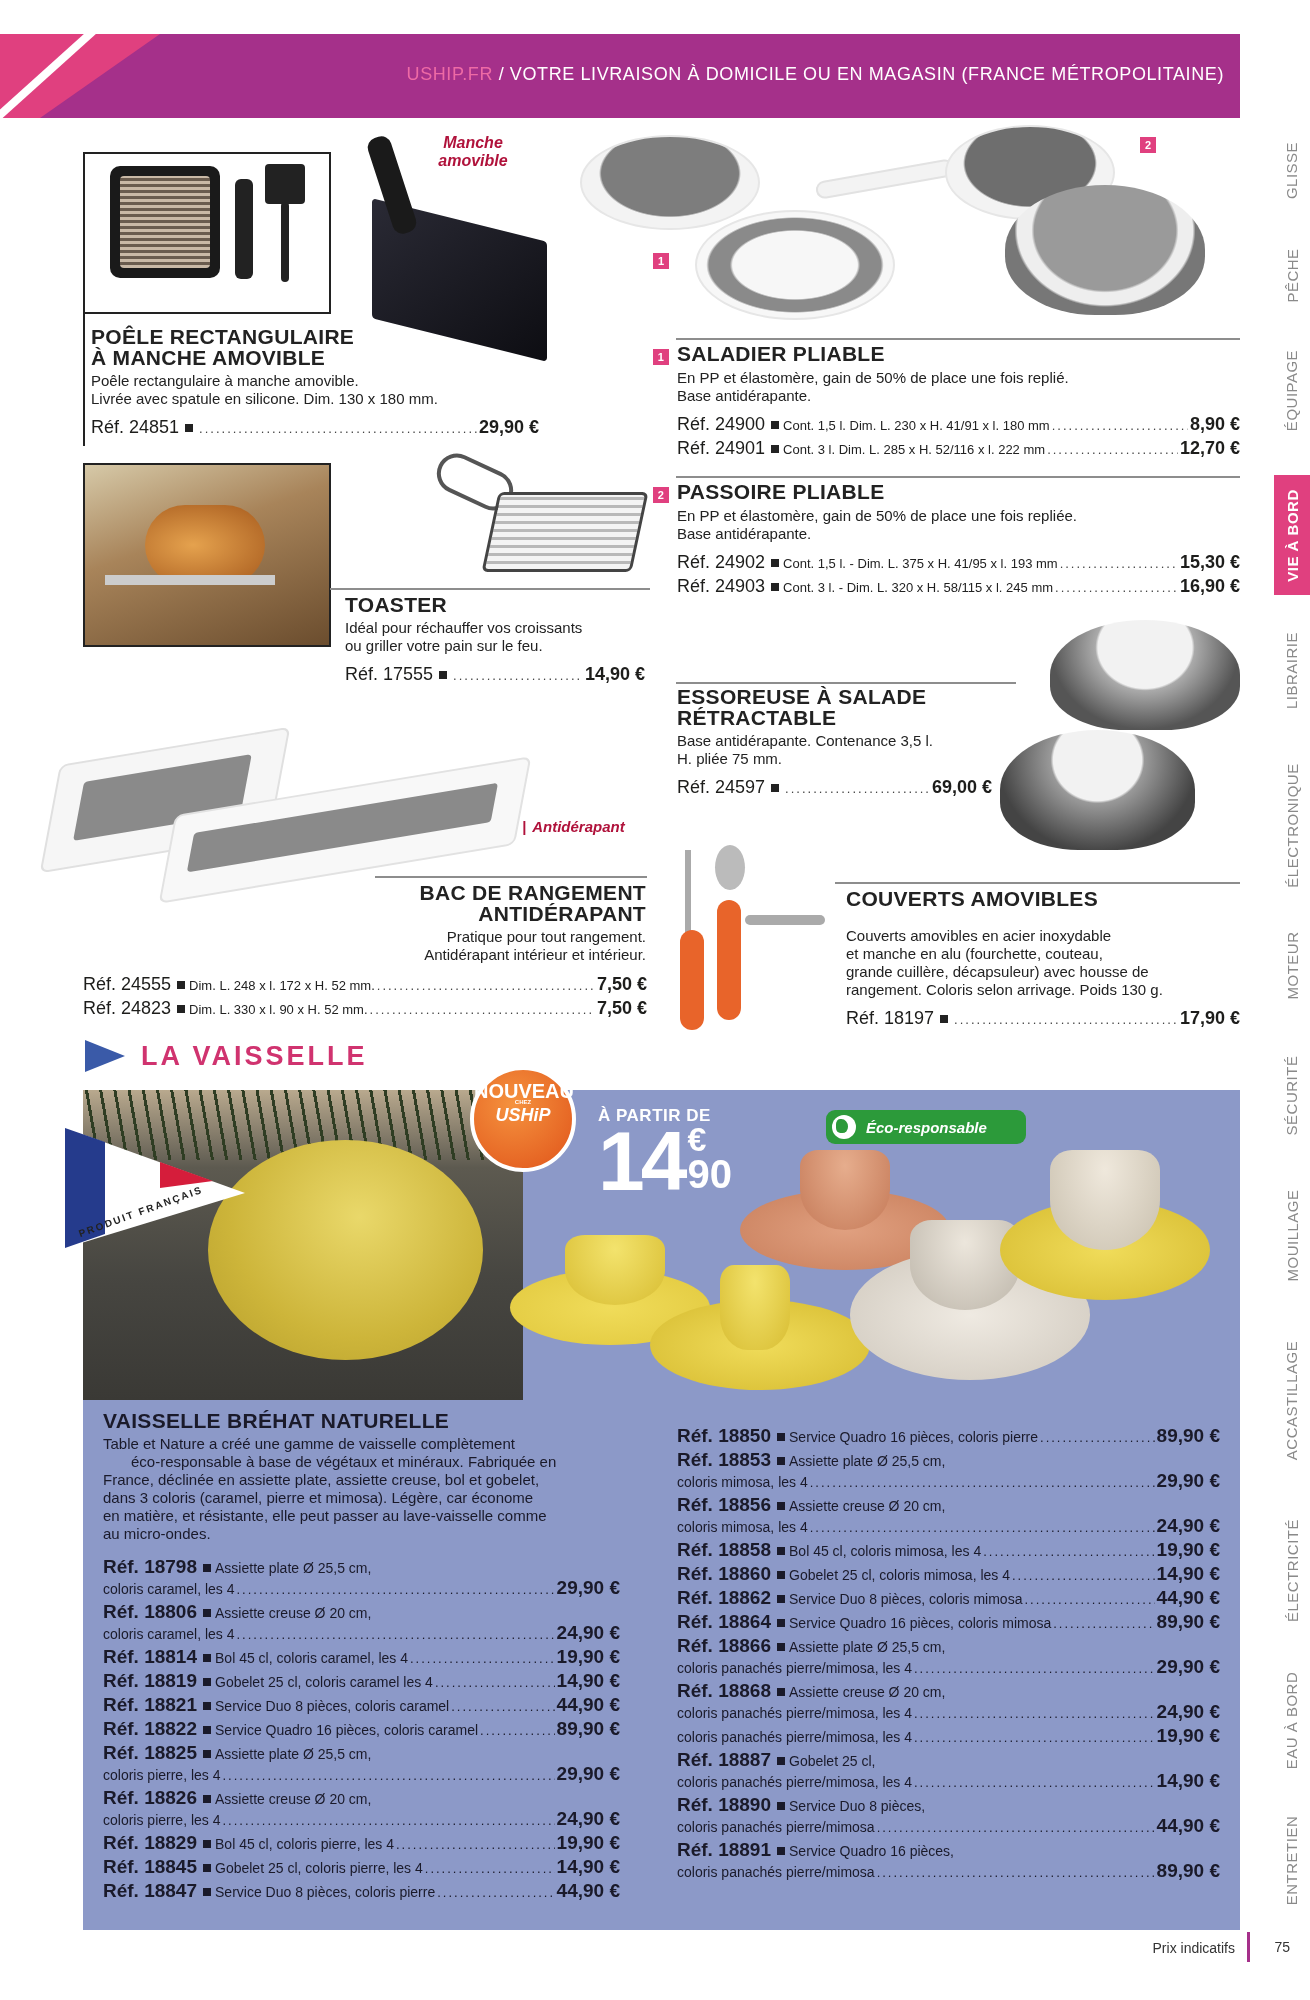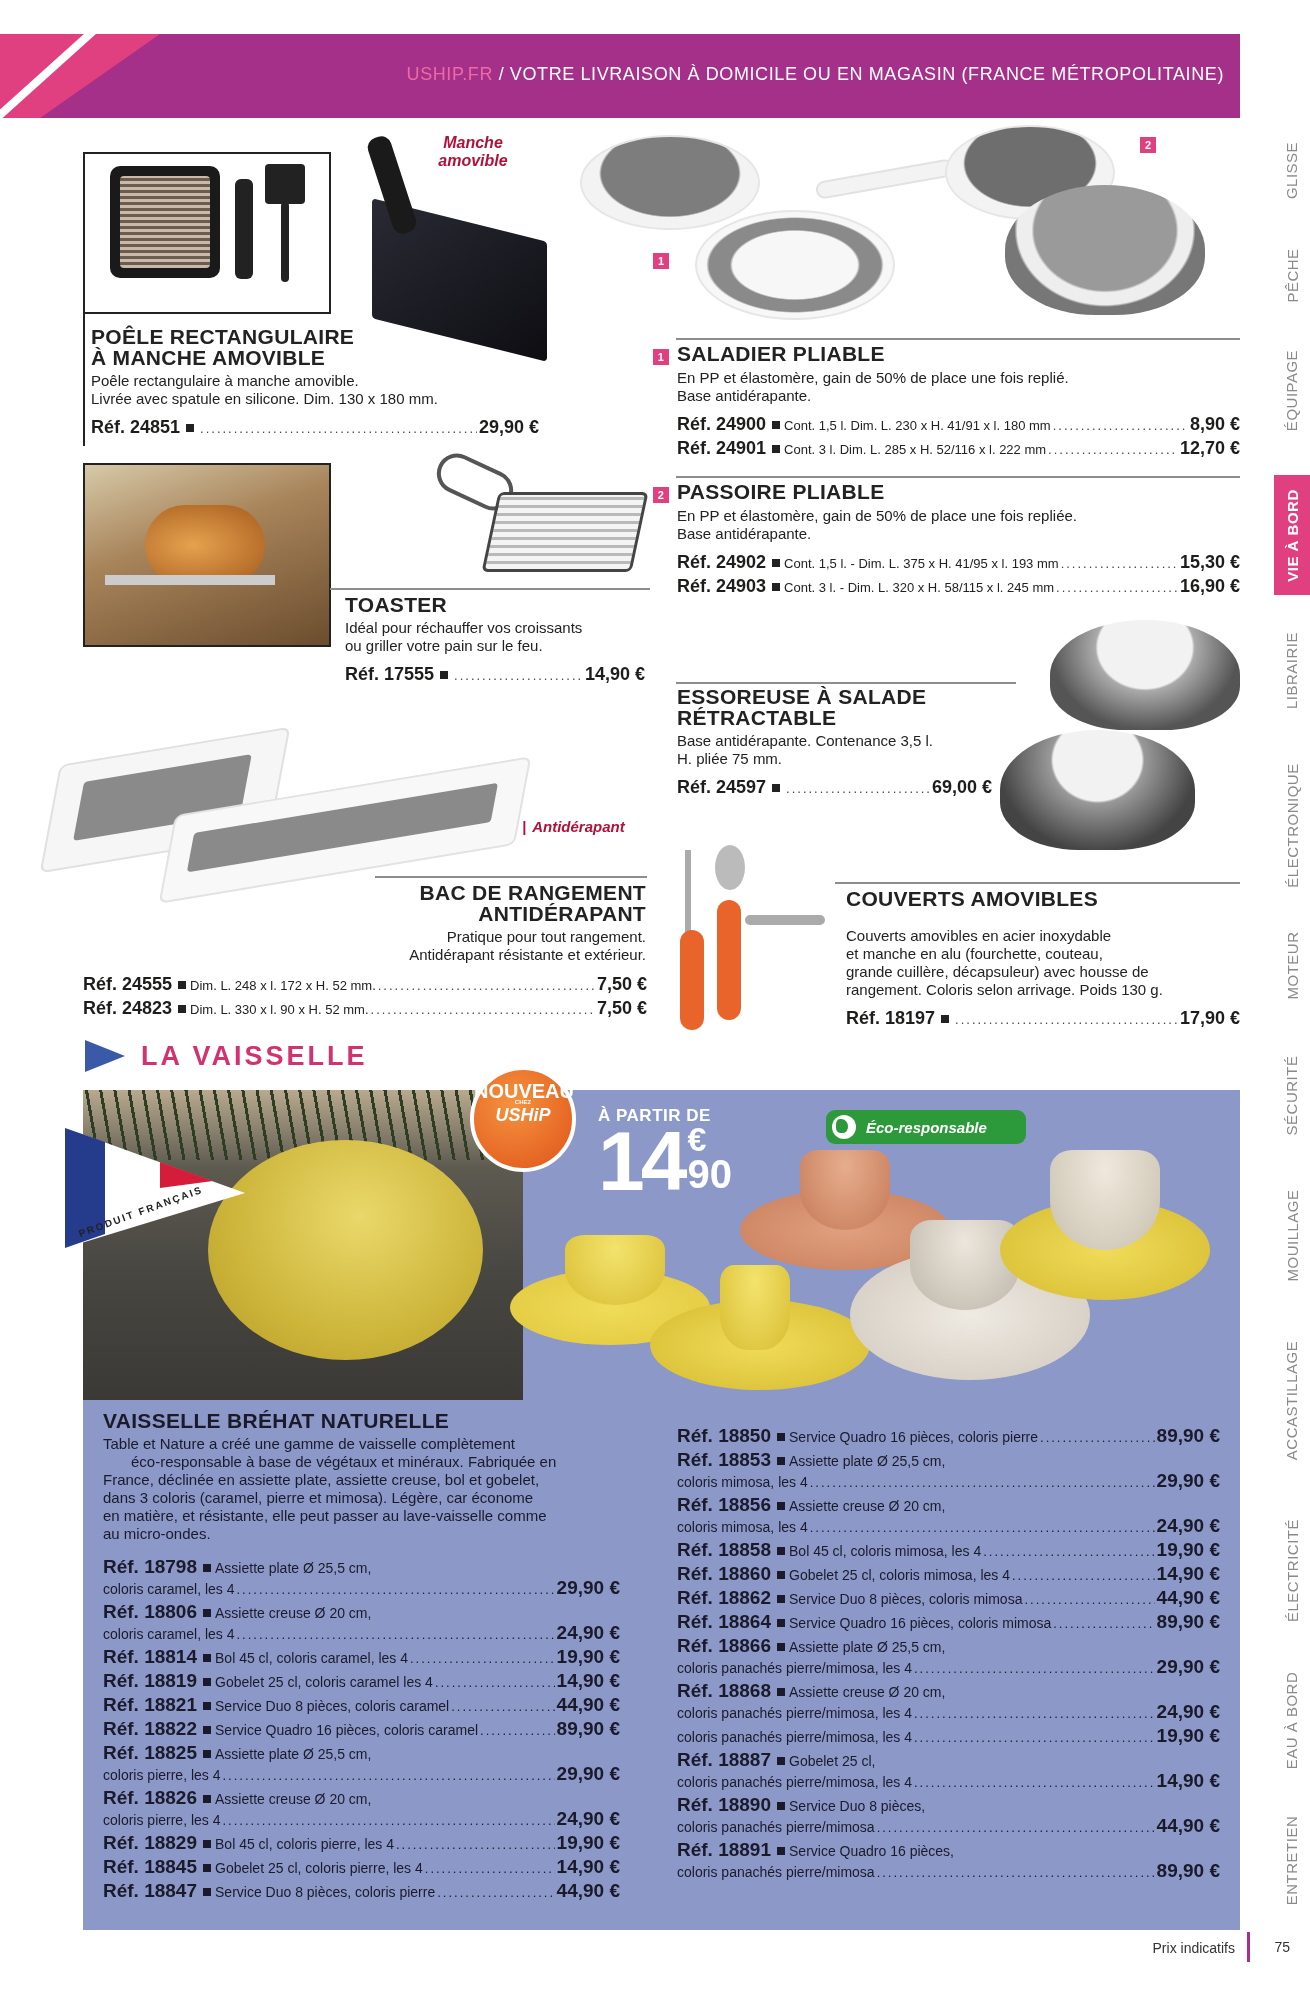--- a/index.html
+++ b/index.html
@@ -15,21 +15,21 @@
 .banner .txt .brand{color:#ee6aa5;font-weight:normal}
 
 .sidetab{right:0;width:36px;display:flex;align-items:center;justify-content:center}
 .sidetab span{transform:rotate(-90deg);white-space:nowrap;font-size:15px;color:#8a8a8a;letter-spacing:.5px}
 .sidetab.active{background:#e0407f}
 .sidetab.active span{color:#fff;font-weight:bold}
 
 .ptitle{font-size:21px;font-weight:bold;letter-spacing:.3px;line-height:21px;color:#222}
 .pdesc{font-size:15px;line-height:18px;color:#222}
 .refline{display:flex;align-items:baseline;white-space:nowrap;overflow:hidden;font-size:17px;line-height:22px}
-.refline .ref{font-weight:bold;font-size:18px}
+.refline .ref{font-weight:normal;font-size:18px}
 .refline .sq{display:inline-block;width:8px;height:8px;background:#222;margin:0 4px 0 6px;transform:translateY(-1px)}
 .refline .sub{font-size:13px;color:#222}
 .refline .dots{flex:1;overflow:hidden;color:#444;font-size:13px;letter-spacing:2px;margin:0 2px}
 .refline .dots::after{content:"................................................................................................................................................"}
 .refline .price{font-weight:bold;font-size:18px}
 .hline{height:2px;background:#8d8d8d}
 .numbadge{display:inline-block;width:16px;height:16px;background:#e0407f;color:#fff;font-size:11px;text-align:center;line-height:16px;font-weight:bold;margin-right:8px}
 .imgbox{background:#f2f2f2;border:2px solid #222}
 .annot{font-style:italic;font-weight:bold;color:#b0123b;font-size:16px;line-height:18px}
 
@@ -160,21 +160,21 @@
   <div class="abs" style="left:120px;top:80px;width:340px;height:90px;background:#f8f8f8;border:2px solid #e2e2e2;border-radius:8px;transform:skewX(-20deg) rotate(-10deg)">
     <div class="abs" style="left:20px;top:20px;width:290px;height:40px;background:#8a8a8a;border-radius:4px"></div>
   </div>
 </div>
 <div class="abs annot" style="left:522px;top:818px;font-size:15px"><span style="margin-right:6px">|</span><span>Antidérapant</span></div>
 <div class="abs" style="left:375px;top:876px;width:272px;height:2px;background:#8d8d8d"></div>
 <div class="abs" style="left:330px;top:882px;width:316px;text-align:right">
   <div class="ptitle">BAC DE RANGEMENT</div>
   <div class="ptitle">ANTIDÉRAPANT</div>
   <div class="pdesc" style="margin-top:4px">Pratique pour tout rangement.</div>
-  <div class="pdesc">Antidérapant résistante et extérieur.</div>
+  <div class="pdesc">Antidérapant intérieur et intérieur.</div>
 </div>
 <div class="abs" style="left:83px;top:973px;width:564px">
   <div class="refline">
       <span class="ref">Réf. 24555</span>
       <span class="sq"></span>
       <span class="sub">Dim. L. 248 x l. 172 x H. 52 mm.</span>
       <span class="dots"></span>
       <span class="price">7,50 €</span>
     </div>
   <div class="refline">

